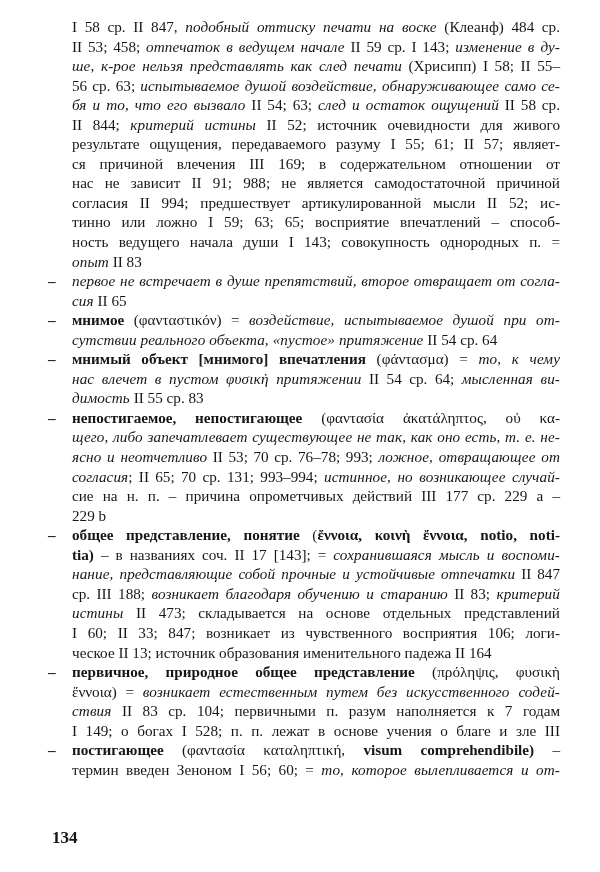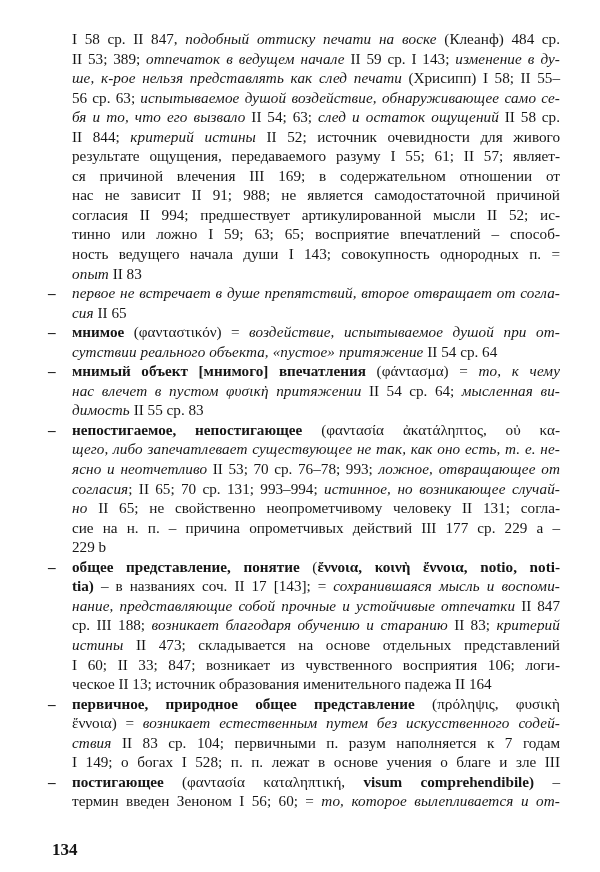--- a/index.html
+++ b/index.html
@@ -1,18 +1,18 @@
 <!DOCTYPE html>
 <html><head>
 <meta charset="utf-8">
 <style>
   html, body { margin: 0; padding: 0; background: #ffffff; }
   body { width: 600px; height: 872px; position: relative; overflow: hidden; }
   .page {
-    position: absolute; left: 0; top: 12px; width: 600px; height: 844px;
+    position: absolute; left: 0; top: 0; width: 600px; height: 844px;
     font-family: "DejaVu Serif", "Liberation Serif", serif;
     color: #161616;
   }
   .text-block {
     position: absolute; left: 72px; width: 488px; top: 17px;
     font-size: 15.2px; line-height: 19.55px;
     font-family: "Liberation Serif", "DejaVu Serif", serif;
     text-align: justify;
   }
   .para { margin: 0; position: relative; }
@@ -28,21 +28,21 @@
     font-size: 17px; font-weight: bold;
   }
 </style>
 </head>
 <body>
 
 <div class="page">
   <div class="text-block">
     <div class="para" id="continuation">
         <span class="line"><span>I 58 ср. II 847, </span><i>подобный оттиску печати на воске</i><span> (Клеанф) 484 ср.</span></span>
-        <span class="line"><span>II 53; 389; </span><i>отпечаток в ведущем начале</i><span> II 59 ср. I 143; </span><i>изменение в ду-</i></span>
+        <span class="line"><span>II 53; 458; </span><i>отпечаток в ведущем начале</i><span> II 59 ср. I 143; </span><i>изменение в ду-</i></span>
         <span class="line"><i>ше, к-рое нельзя представлять как след печати</i><span> (Хрисипп) I 58; II 55–</span></span>
         <span class="line"><span>56 ср. 63; </span><i>испытываемое душой воздействие, обнаруживающее само се-</i></span>
         <span class="line"><i>бя и то, что его вызвало</i><span> II 54; 63; </span><i>след и остаток ощущений</i><span> II 58 ср.</span></span>
         <span class="line"><span>II 844; </span><i>критерий истины</i><span> II 52; источник очевидности для живого</span></span>
         <span class="line"><span>результате ощущения, передаваемого разуму I 55; 61; II 57; являет-</span></span>
         <span class="line"><span>ся причиной влечения III 169; в содержательном отношении от</span></span>
         <span class="line"><span>нас не зависит II 91; 988; не является самодостаточной причиной</span></span>
         <span class="line"><span>согласия II 994; предшествует артикулированной мысли II 52; ис-</span></span>
         <span class="line"><span>тинно или ложно I 59; 63; 65; восприятие впечатлений – способ-</span></span>
         <span class="line"><span>ность ведущего начала души I 143; совокупность однородных п. =</span></span>
@@ -64,21 +64,20 @@
           <span class="line"><b>мнимый объект [мнимого] впечатления</b><span> (φάντασμα) = </span><i>то, к чему</i></span>
           <span class="line"><i>нас влечет в пустом φυσικὴ притяжении</i><span> II 54 ср. 64; </span><i>мысленная ви-</i></span>
           <span class="line last"><i>димость</i><span> II 55 ср. 83</span></span>
         </div>
         <div class="entry">
           <span class="dash">–</span>
           <span class="line"><b>непостигаемое, непостигающее</b><span> (φαντασία ἀκατάληπτος, οὐ κα-</span></span>
           <span class="line"><i>щего, либо запечатлевает существующее не так, как оно есть, т. е. не-</i></span>
           <span class="line"><i>ясно и неотчетливо</i><span> II 53; 70 ср. 76–78; 993; </span><i>ложное, отвращающее от</i></span>
           <span class="line"><i>согласия</i><span>; II 65; 70 ср. 131; 993–994; </span><i>истинное, но возникающее случай-</i></span>
-          <span class="line"><i>но</i><span> II 65; не свойственно неопрометчивому человеку II 131; согла-</span></span>
           <span class="line"><span>сие на н. п. – причина опрометчивых действий III 177 ср. 229 a –</span></span>
           <span class="line last"><span>229 b</span></span>
         </div>
         <div class="entry">
           <span class="dash">–</span>
           <span class="line"><b>общее представление, понятие</b><span> (</span><b>ἔννοια, κοινὴ ἔννοια, notio, noti-</b></span>
           <span class="line"><b>tia)</b><span> – в названиях соч. II 17 [143]; = </span><i>сохранившаяся мысль и воспоми-</i></span>
           <span class="line"><i>нание, представляющие собой прочные и устойчивые отпечатки</i><span> II 847</span></span>
           <span class="line"><span>ср. III 188; </span><i>возникает благодаря обучению и старанию</i><span> II 83; </span><i>критерий</i></span>
           <span class="line"><i>истины</i><span> II 473; складывается на основе отдельных представлений</span></span>

